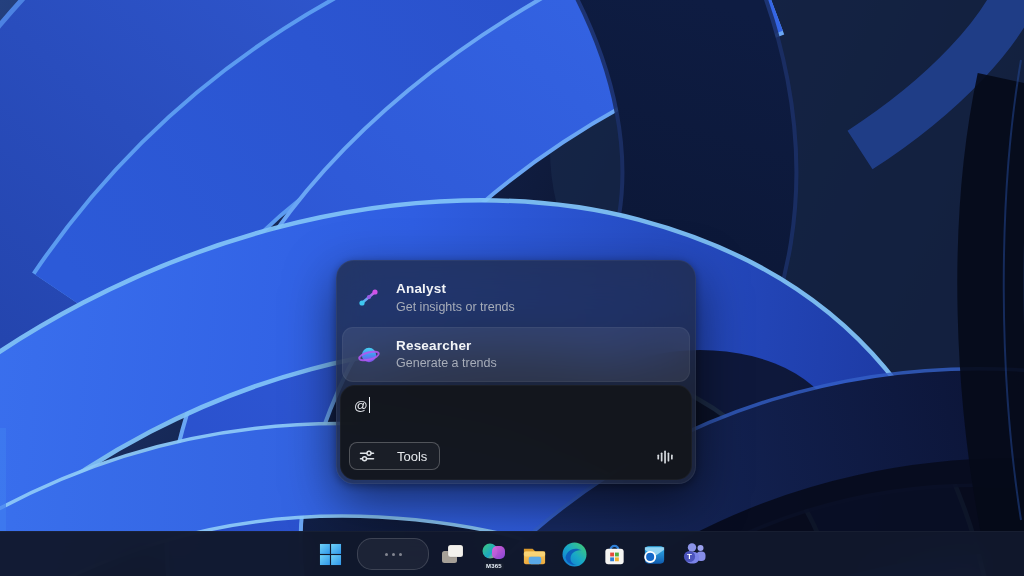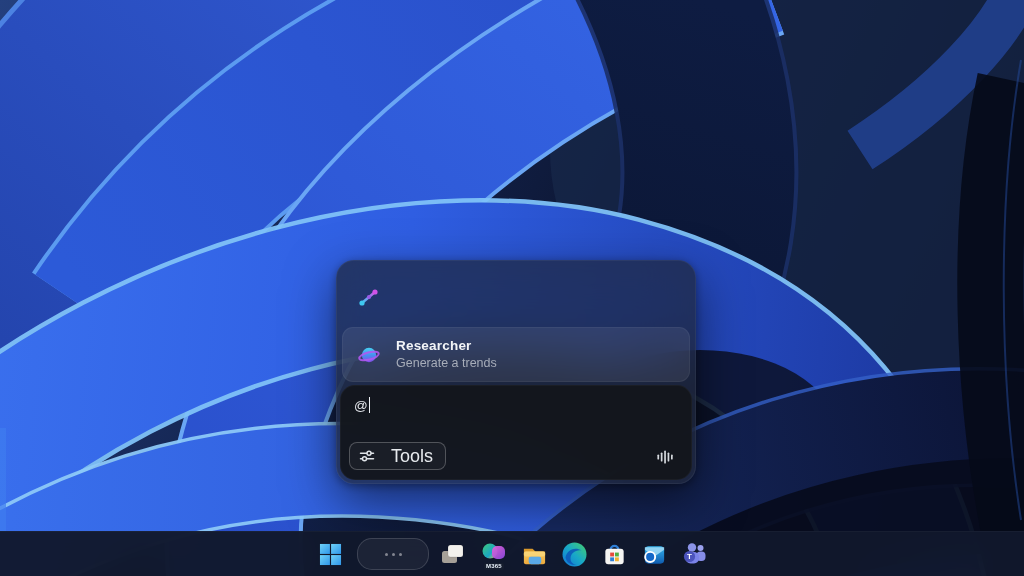--- a/index.html
+++ b/index.html
@@ -22,23 +22,23 @@
   .s-title{font-size:13.5px;font-weight:700;color:#f2f4f7;letter-spacing:.2px;line-height:1.25;}
   .s-sub{font-size:12.5px;color:#a7adb9;margin-top:2px;line-height:1.2;}
 
   .input-card{position:absolute;left:3px;right:3px;bottom:3px;height:93px;border-radius:15px;
           background:rgba(19,21,27,.93);border:1px solid rgba(255,255,255,.035);}
   .input-line{position:absolute;left:13px;top:11px;display:flex;align-items:center;
           font-size:13.5px;color:#e3e6eb;}
   .caret{width:1.5px;height:16px;margin-left:1px;background:#eef1f5;animation:blink 1.1s steps(1) infinite;}
   @keyframes blink{50%{opacity:0;}}
   .tools-btn{position:absolute;left:8px;bottom:9px;height:28px;padding:0 12px 0 9px;
-          display:flex;align-items:center;gap:16px;background:rgba(255,255,255,.03);
+          display:flex;align-items:center;gap:22px;background:rgba(255,255,255,.03);
           border:1px solid rgba(255,255,255,.24);border-radius:8px;color:#e7eaee;
-          font-family:"Liberation Sans",sans-serif;font-size:18px;cursor:pointer;}
+          font-family:"Liberation Sans",sans-serif;font-size:13px;cursor:pointer;}
   .wave-wrap{position:absolute;right:17px;bottom:13px;width:18px;height:18px;
           display:flex;align-items:center;justify-content:center;cursor:pointer;}
 
   
   .taskbar{position:absolute;left:0;right:0;bottom:0;height:44px;
           background:rgba(17,24,44,.96);backdrop-filter:blur(18px);
           -webkit-backdrop-filter:blur(18px);
           border-top:1px solid rgba(255,255,255,.03);}
   .tb-items{position:absolute;left:310px;top:0;height:100%;display:flex;align-items:center;}
   .tb-btn{width:40px;height:40px;display:flex;align-items:center;justify-content:center;
@@ -136,20 +136,24 @@
             <stop offset="0" stop-color="#3ec8f0"></stop>
                 <stop offset="1" stop-color="#d052e8"></stop>
           </linearGradient>
             </defs>
           <line x1="5" y1="17" x2="18" y2="6" stroke="url(#tg)" stroke-width="2.4" stroke-linecap="round"></line>
           <circle cx="5" cy="17" r="2.6" fill="#3ec8f0"></circle>
           <circle cx="12" cy="11" r="2.1" fill="#9a5ae8"></circle>
           <circle cx="18" cy="6" r="2.6" fill="#d052e8"></circle>
         </svg>
       </span>
+      <div>
+        <div class="s-title">Analyst</div>
+        <div class="s-sub">Get insights or trends</div>
+      </div>
     </div>
 
     <div class="sugg sugg-researcher">
       <span class="icon-wrap">
         <svg width="24" height="24" viewBox="0 0 24 24">
           <defs>
               <linearGradient id="pg" x1="0" y1="0" x2="0" y2="1">
             <stop offset="0" stop-color="#45d2f2"></stop>
                 <stop offset="0.55" stop-color="#4a8af0"></stop>
             <stop offset="1" stop-color="#8a4ae8"></stop>

